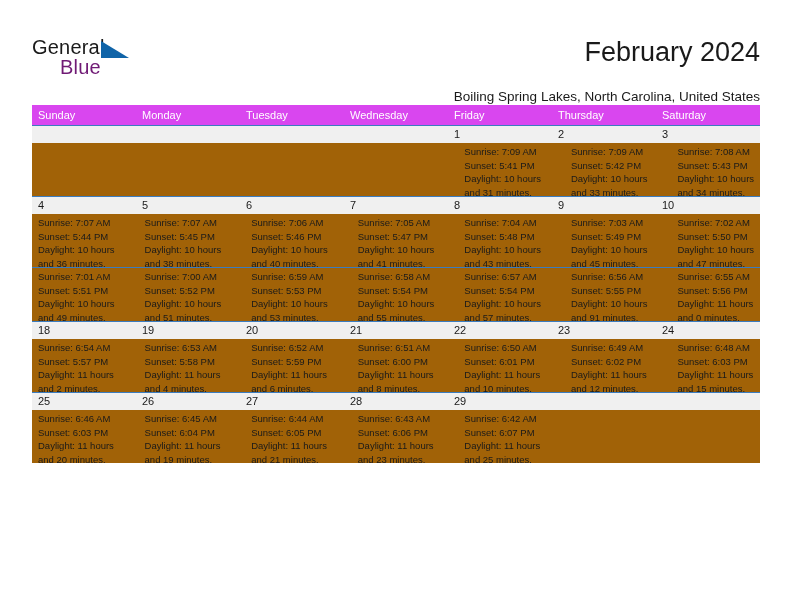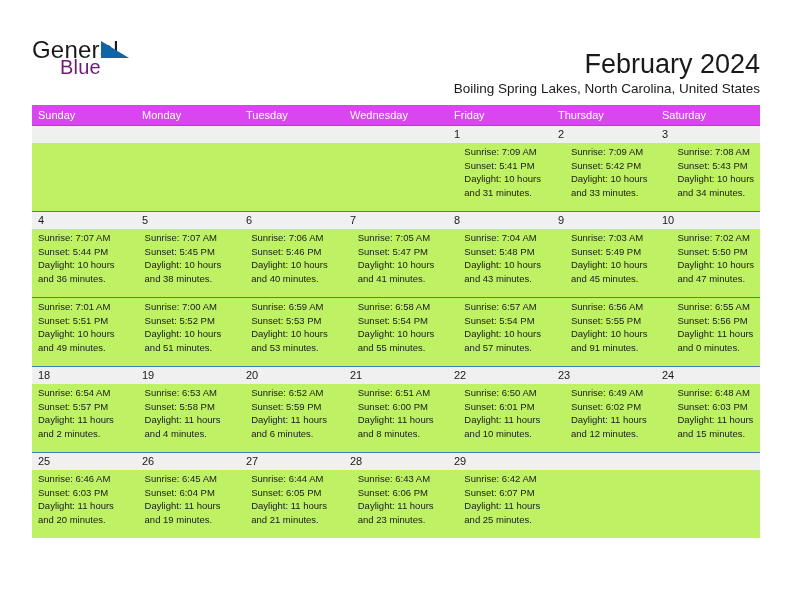--- a/index.html
+++ b/index.html
@@ -33,21 +33,21 @@
     position: absolute;
     left: 0;
     top: 4px;
     width: 130px;
     height: 48px;
   }
   .logo-general {
     position: absolute;
     left: 0;
     top: 0;
-    font-size: 24px;
+    font-size: 20px;
     letter-spacing: 0.2px;
     color: #1a1a1a;
     font-family: "Liberation Sans", sans-serif;
   }
   .logo-triangle {
     position: absolute;
     left: 69px;
     top: 5px;
     width: 0;
     height: 0;
@@ -59,32 +59,32 @@
     left: 28px;
     top: 20px;
     font-size: 20px;
     color: #701a75;
     letter-spacing: 0.2px;
   }
 
   .title-block {
     position: absolute;
     right: 0;
-    top: 16px;
+    top: 4px;
     text-align: right;
   }
   .cal-title {
     font-size: 27px;
     font-weight: normal;
     color: #1a1a1a;
     line-height: 32px;
     white-space: nowrap;
   }
   .cal-subtitle {
-    margin-top: 0;
+    margin-top: 20px;
     font-size: 13.5px;
     color: #1a1a1a;
     line-height: 17px;
     white-space: nowrap;
   }
 
   
   .calendar {
     position: absolute;
     left: 32px;
@@ -122,22 +122,22 @@
   .daynum {
     flex: 1 1 0;
     font-size: 11px;
     line-height: 17px;
     padding-left: 6px;
     box-sizing: border-box;
     color: #1a1a1a;
   }
   .week-body {
     display: flex;
-    background: #bef264;
-    height: 68px;
+    background: #a16207;
+    height: 53px;
     gap: 18px;
   }
   .daycell {
     flex: 1 1 0;
     padding: 2px 6px 0 6px;
     box-sizing: border-box;
     font-size: 9.5px;
     line-height: 13.6px;
     color: #1a1a1a;
   }

